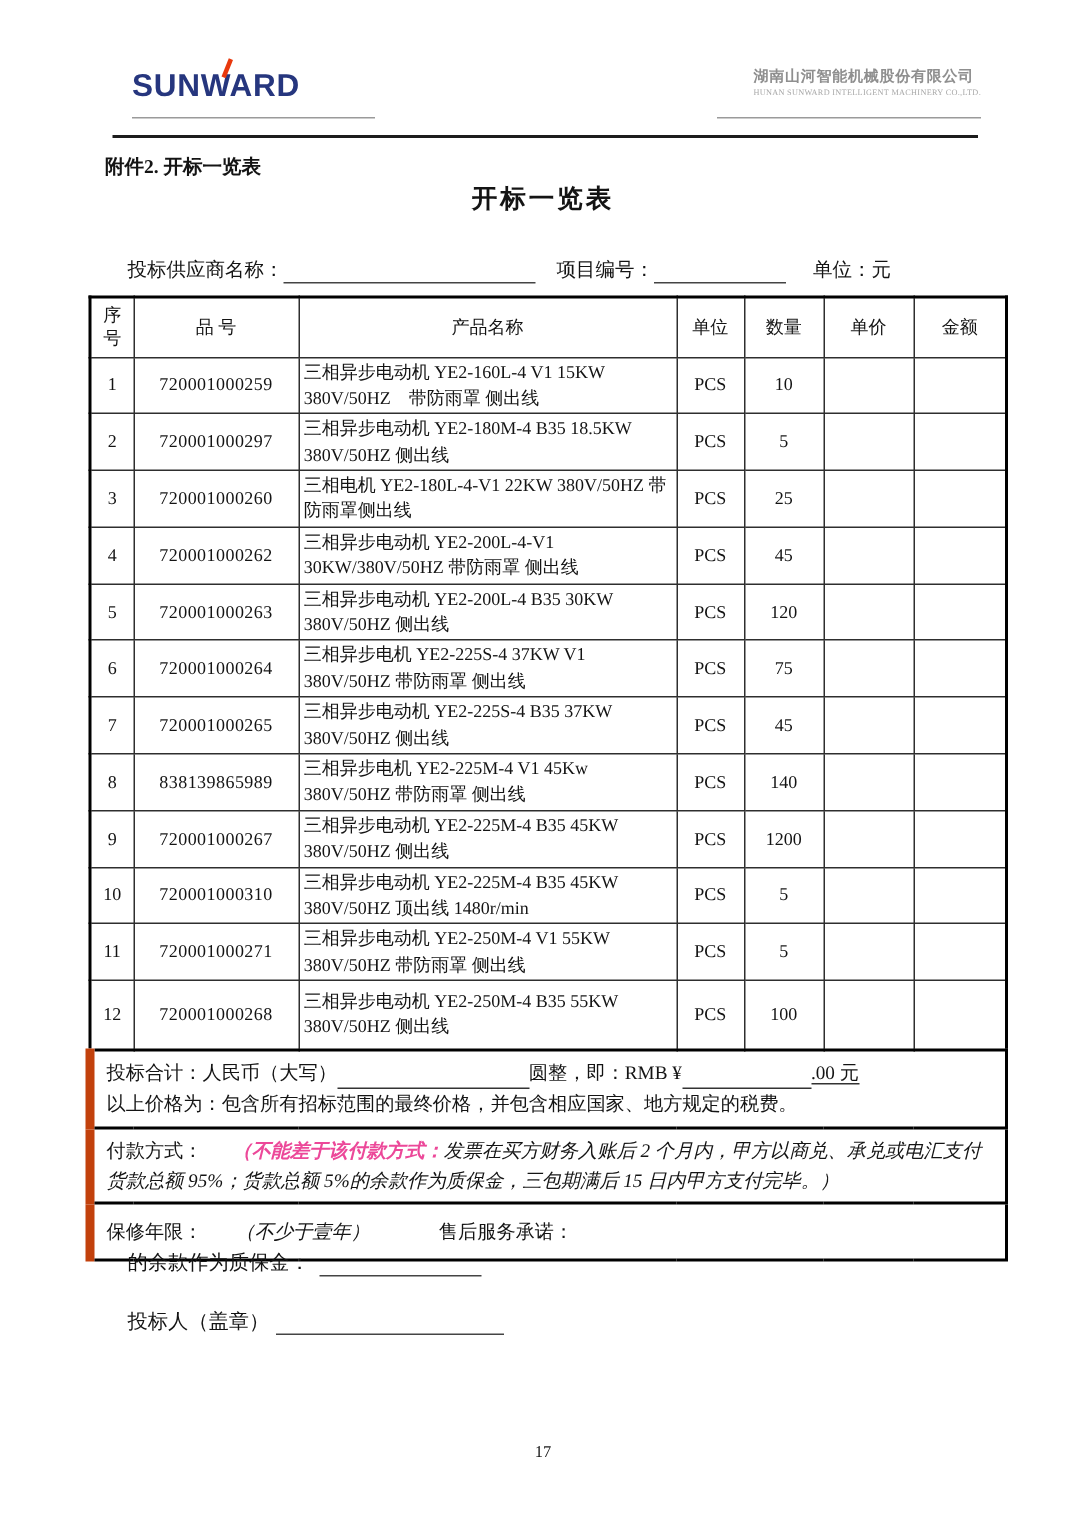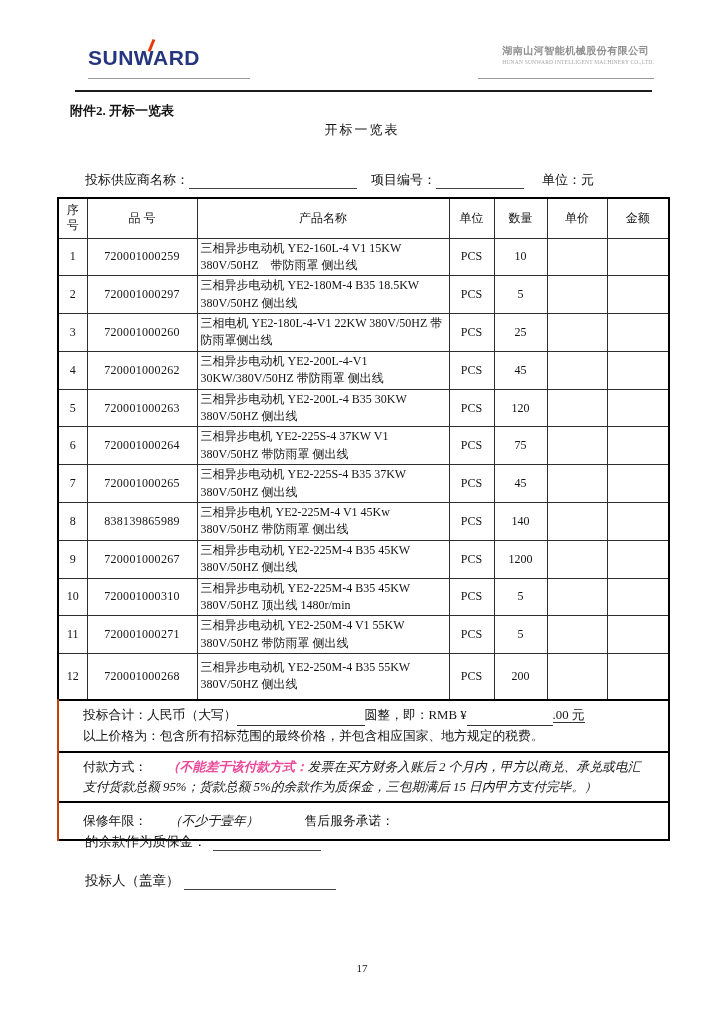--- a/index.html
+++ b/index.html
@@ -17,40 +17,40 @@
           background:#e8380d; transform:rotate(22deg); }
   .logo-underline { position:absolute; left:0; top:34px; width:162px; border-bottom:1px solid #9a9a9a; }
   .co { position:absolute; right:0; top:0; text-align:left; color:#8f8f8f; }
   .co-cn { font-size:10px; font-weight:bold; letter-spacing:.5px; }
   .co-en { font-size:5.5px; color:#a8a8a8; letter-spacing:.2px; margin-top:1px; }
   .co-underline { position:absolute; right:0; top:34px; width:176px; border-bottom:1px solid #9a9a9a; }
   .hdr-rule { position:absolute; top:90px; left:75px; right:72px; height:2px; background:#1c1c1c; }
   
   .attach { position:absolute; top:102px; left:70px; font-size:13px; font-weight:bold; }
   .title { position:absolute; top:121px; left:0; right:0; text-align:center;
-           font-size:13px; font-weight:normal; letter-spacing:2px; }
+           font-size:17px; font-weight:bold; letter-spacing:2px; }
   
   .formline { position:absolute; top:171px; left:85px; right:70px; font-size:13px; white-space:nowrap; }
   .blank { display:inline-block; border-bottom:1px solid #444; height:14px; vertical-align:bottom; }
   .b-supplier { width:168px; margin-right:14px; }
   .b-project  { width:88px;  margin-right:18px; }
   
   table.main { position:absolute; top:197px; left:57px; width:611px;
                border-collapse:collapse; table-layout:fixed; }
   table.main td, table.main th { border:1px solid #2e2e2e; padding:1px 3px;
                font-weight:normal; font-size:12px; }
   table.main { border:2px solid #000; }
   thead th { font-size:13px; height:40px; text-align:center; line-height:1.25; }
   td.c-seq, td.c-unit, td.c-qty { text-align:center; }
   td.c-part { text-align:center; font-size:12.5px; letter-spacing:.3px; }
   td.c-name { font-size:12px; line-height:1.45; padding:2px 5px; }
   tbody.rows td { height:36px; }
   tbody.rows tr.tall td { height:46px; }
-  tr.sect td { border-left:2px solid #c2410c; border-right:2px solid #000;
-               border-top:2px solid #000; padding:4px 24px; font-size:12.8px; line-height:1.6; }
+  tr.sect td { border-left:6px solid #c2410c; border-right:2px solid #000;
+               border-top:2px solid #000; padding:4px 8px; font-size:12.8px; line-height:1.6; }
   .u { display:inline-block; border-bottom:1px solid #333; height:13px; vertical-align:bottom; }
   .u-total { width:128px; }
   .u-rmb { width:86px; }
   .u-suffix { border-bottom:1px solid #333; }
   .italic { font-style:italic; }
   .red { color:#ec4899; font-weight:bold; font-style:italic; }
   .pay-label { font-style:normal; margin-right:20px; }
   .warr-value { font-style:italic; margin-left:22px; }
   .warr-service { margin-left:46px; }
   
@@ -207,21 +207,21 @@
     <td class="c-unit">PCS</td>
     <td class="c-qty">5</td>
     <td class="c-price"></td>
     <td class="c-amount"></td>
   </tr>
         <tr class="tall">
     <td class="c-seq">12</td>
     <td class="c-part">720001000268</td>
     <td class="c-name">三相异步电动机 YE2-250M-4 B35 55KW 380V/50HZ 侧出线</td>
     <td class="c-unit">PCS</td>
-    <td class="c-qty">200</td>
+    <td class="c-qty">100</td>
     <td class="c-price"></td>
     <td class="c-amount"></td>
   </tr>
       </tbody>
     <tbody>
       <tr class="sect">
         <td colspan="7">
           <div><span>投标合计：人民币（大写）</span><span class="u u-total"></span><span>圆整，即：RMB ¥</span><span class="u u-rmb"></span><span class="u-suffix">.00 元</span></div>
           <div>以上价格为：包含所有招标范围的最终价格，并包含相应国家、地方规定的税费。</div>
         </td>

